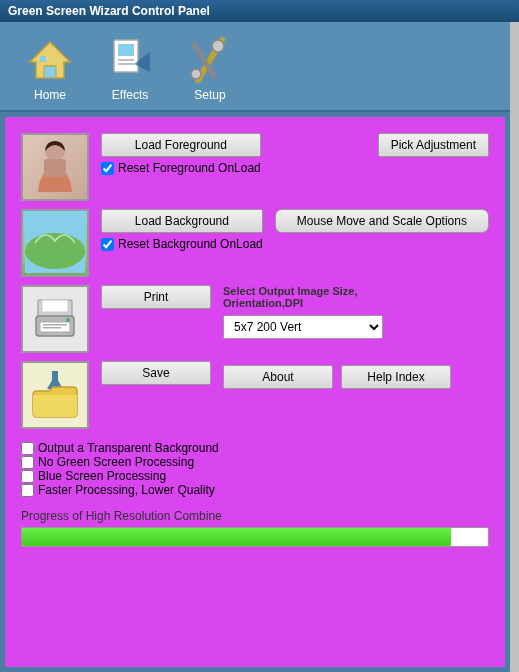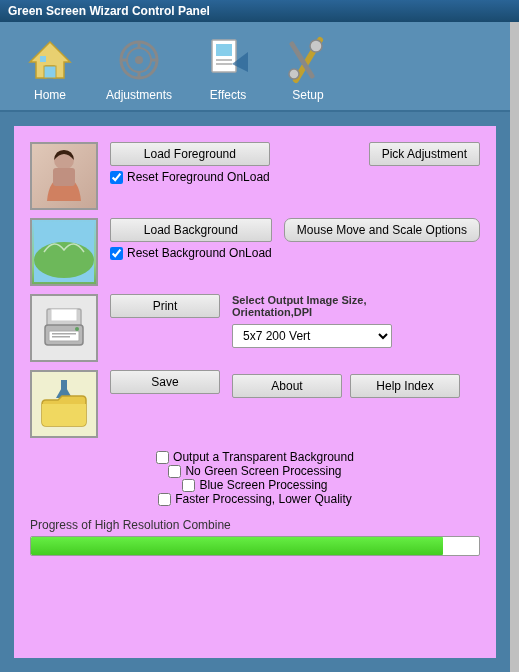--- a/index.html
+++ b/index.html
@@ -45,23 +45,23 @@
       color: white;
       font-size: 12px;
       min-width: 70px;
     }
     .toolbar-icon {
       width: 48px;
       height: 48px;
       margin-bottom: 4px;
     }
     .content-area {
-      background: #f0abfc;
+      background: #d946ef;
       flex: 1;
-      margin: 14px;
+      margin: 5px;
       padding: 16px;
       overflow-y: auto;
     }
     .row {
       display: flex;
       align-items: flex-start;
       margin-bottom: 8px;
       gap: 12px;
     }
     .thumb {
@@ -112,21 +112,20 @@
     }
     .btn-wide {
       min-width: 160px;
       border-radius: 7px;
     }
     .checkbox-row {
       display: flex;
       align-items: center;
       gap: 4px;
       font-size: 12px;
-      justify-content: center;
     }
     .checkbox-row input[type=checkbox] {
       margin: 0;
     }
     .pick-adj-btn {
       background: linear-gradient(to bottom, #f0f0f0, #d8d8d8);
       border: 1px solid #999;
       padding: 4px 12px;
       cursor: pointer;
       font-size: 12px;
@@ -192,32 +191,20 @@
 
     <div class="toolbar-item">
       <svg class="toolbar-icon" viewBox="0 0 48 48">
         <polygon points="24,6 4,26 10,26 10,42 20,42 20,30 28,30 28,42 38,42 38,26 44,26" fill="#e8d070" stroke="#c0a030" stroke-width="1.5"></polygon>
         <rect x="18" y="30" width="12" height="12" fill="#87ceeb" stroke="#c0a030" stroke-width="1"></rect>
         <rect x="14" y="20" width="6" height="6" fill="#87ceeb"></rect>
       </svg>
       <span>Home</span>
     </div>
 
-    <div class="toolbar-item">
-      <svg class="toolbar-icon" viewBox="0 0 48 48">
-        <circle cx="24" cy="24" r="18" fill="none" stroke="#888" stroke-width="3"></circle>
-        <circle cx="24" cy="24" r="12" fill="none" stroke="#888" stroke-width="2"></circle>
-        <circle cx="24" cy="24" r="4" fill="#888"></circle>
-        <line x1="24" y1="6" x2="24" y2="12" stroke="#888" stroke-width="3"></line>
-        <line x1="24" y1="36" x2="24" y2="42" stroke="#888" stroke-width="3"></line>
-        <line x1="6" y1="24" x2="12" y2="24" stroke="#888" stroke-width="3"></line>
-        <line x1="36" y1="24" x2="42" y2="24" stroke="#888" stroke-width="3"></line>
-      </svg>
-      <span>Adjustments</span>
-    </div>
 
     <div class="toolbar-item">
       <svg class="toolbar-icon" viewBox="0 0 48 48">
         <rect x="8" y="4" width="24" height="32" rx="1" fill="white" stroke="#aaa" stroke-width="1.5"></rect>
         <rect x="12" y="8" width="16" height="12" fill="#87ceeb"></rect>
         <line x1="12" y1="24" x2="28" y2="24" stroke="#aaa" stroke-width="1.5"></line>
         <line x1="12" y1="28" x2="28" y2="28" stroke="#aaa" stroke-width="1.5"></line>
         <polygon points="28,28 44,16 44,36" fill="#2a6496" opacity="0.7"></polygon>
       </svg>
       <span>Effects</span>

